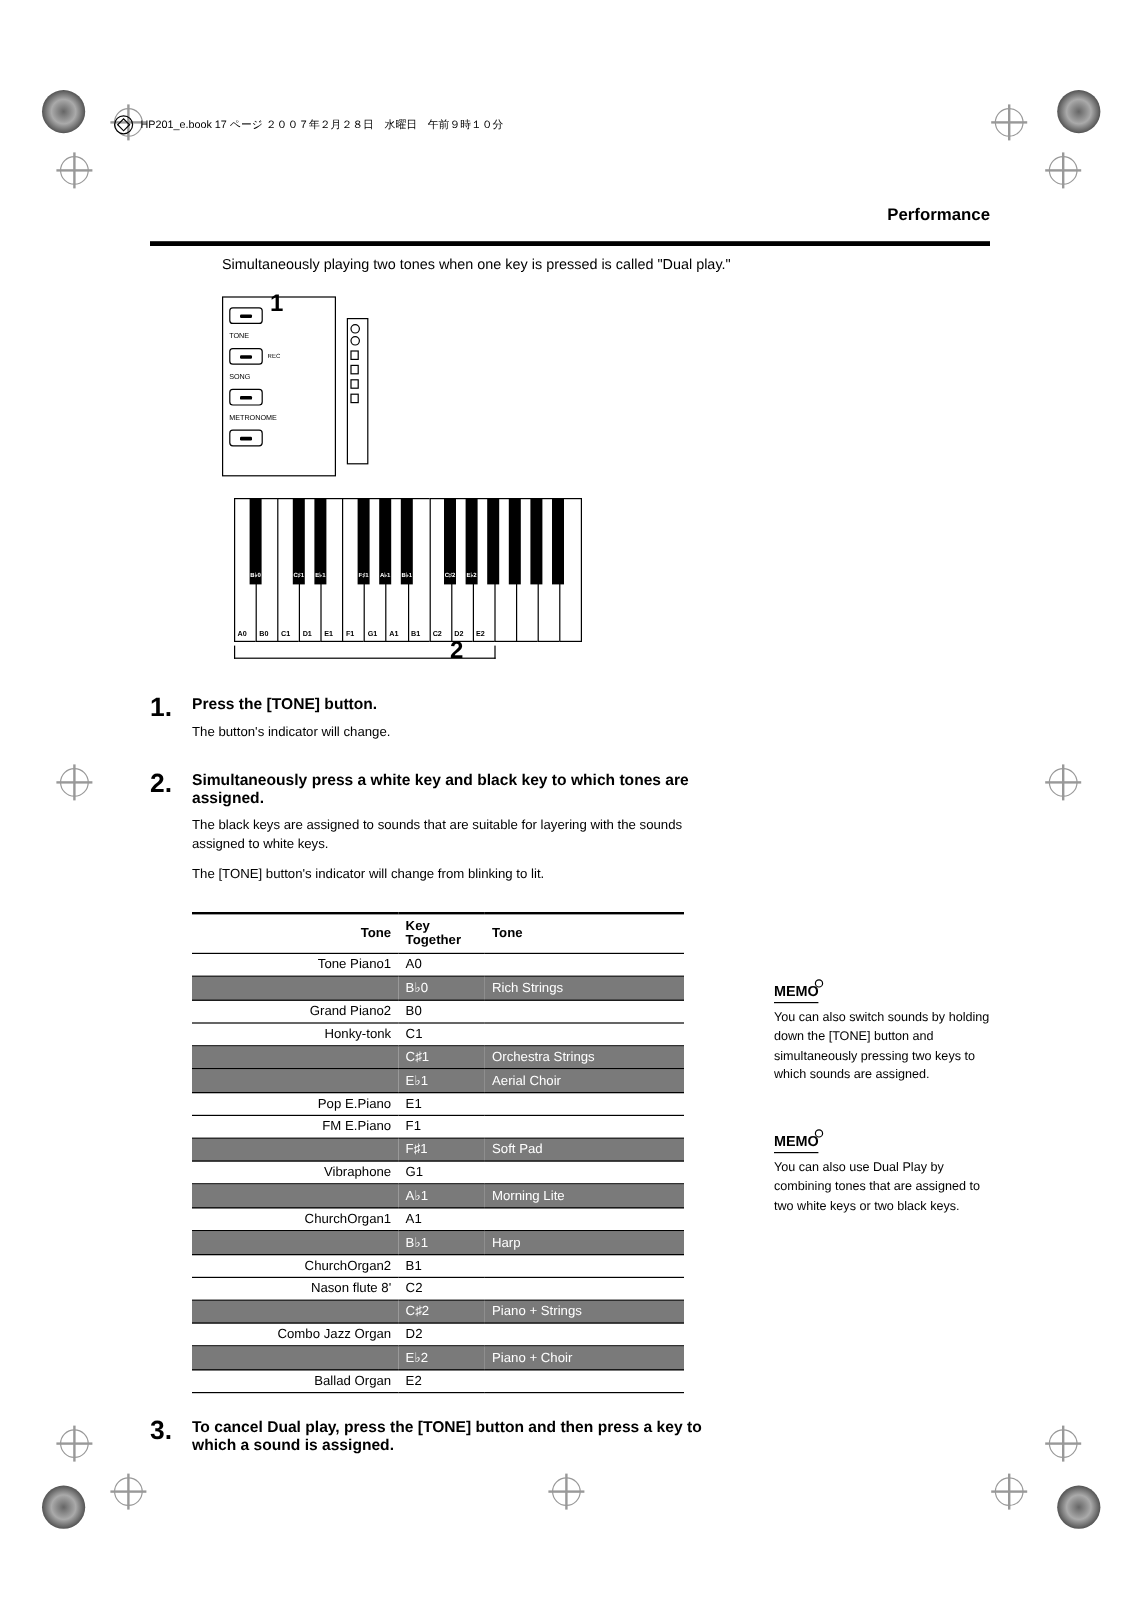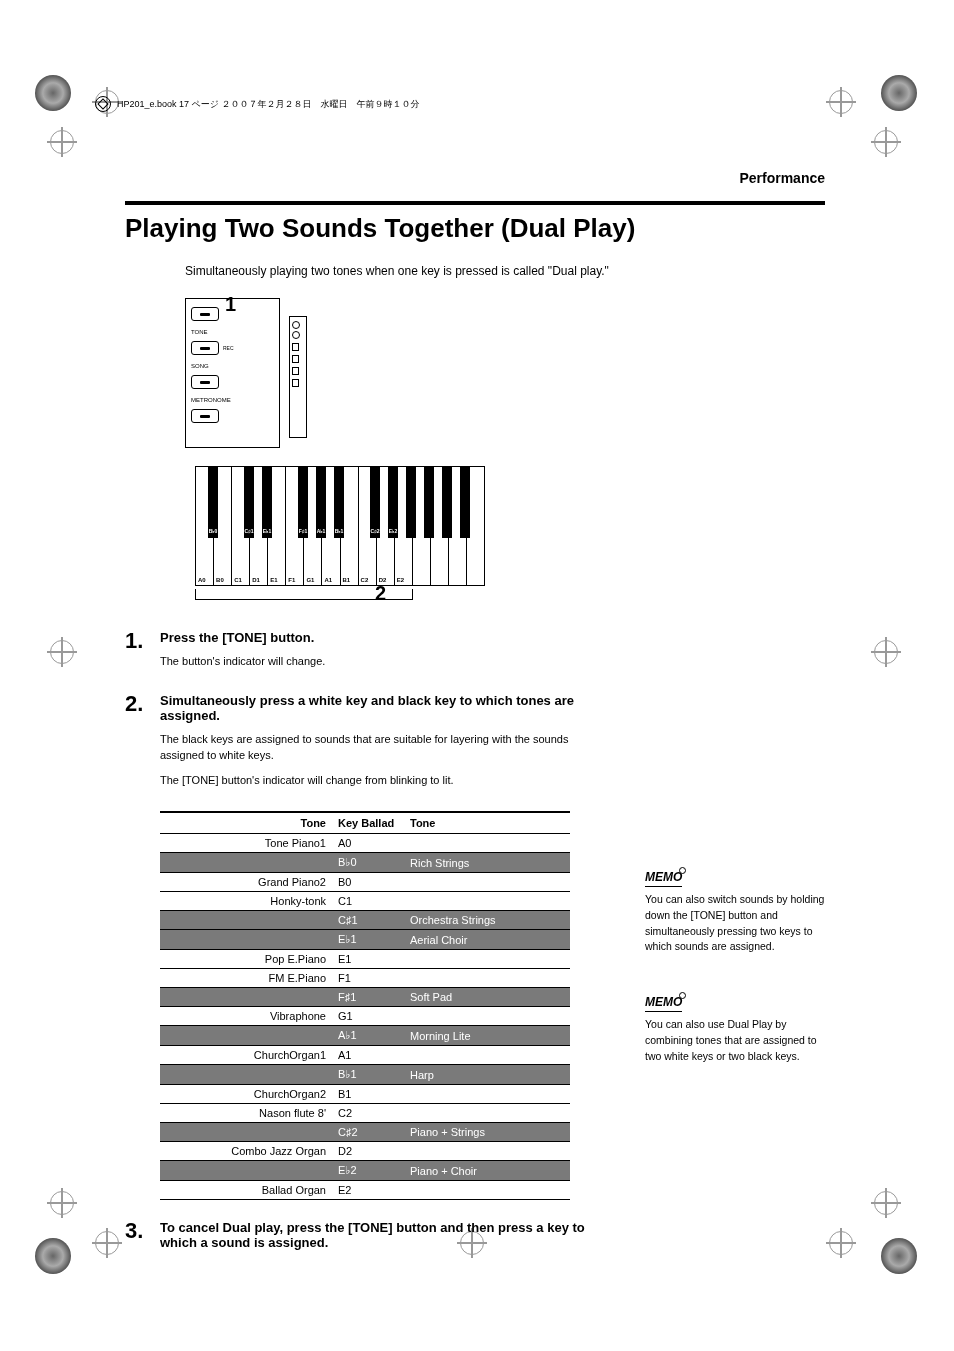--- a/index.html
+++ b/index.html
@@ -36,21 +36,21 @@
 .step-head{font-weight:bold;font-size:13px;margin-bottom:8px}
 .step-text{font-size:11px;line-height:1.5;margin-bottom:8px}
 table{border-collapse:collapse;width:410px;margin-left:35px;margin-bottom:20px;font-size:11px}
 th{border-top:2px solid #000;border-bottom:1px solid #000;padding:4px 6px;text-align:left;font-weight:bold}
 th:first-child{text-align:right}
 td{border-bottom:0.5px solid #000;padding:3px 6px}
 tr.dark td{background:#7a7a7a;color:#fff}
 td:first-child{text-align:right;width:160px}
 td:nth-child(2){width:60px}
 .memo-box{margin-top:240px;margin-bottom:30px}
-.memo-label{font-style:italic;font-weight:bold;font-size:12px;border-bottom:1px solid #000;display:inline-block;position:relative;padding-bottom:2px}
+.memo-label{font-weight:bold;font-size:12px;border-bottom:1px solid #000;display:inline-block;position:relative;padding-bottom:2px}
 .memo-label::after{content:"";position:absolute;right:-4px;top:-3px;width:5px;height:5px;border:1px solid #000;border-radius:50%;background:#fff}
 .memo-text{font-size:10.5px;line-height:1.5;margin-top:5px}
 .printmark{position:absolute;width:30px;height:30px}
 .pm-circle{width:22px;height:22px;border:1.5px solid #999;border-radius:50%;position:relative}
 .pm-cross::before,.pm-cross::after{content:"";position:absolute;background:#999}
 .pm-cross::before{width:2px;height:30px;left:10px;top:-4px}
 .pm-cross::after{width:30px;height:2px;top:10px;left:-4px}
 .corner{position:absolute;width:38px;height:38px}
 .corner-c{width:36px;height:36px;border-radius:50%;background:radial-gradient(circle,#666 0%,#aaa 40%,#555 70%,#888 100%)}
 .hdr-line{position:absolute;left:95px;top:96px;font-size:9px;color:#000;display:flex;align-items:center}
@@ -111,21 +111,20 @@
   </div>
 
 <div class="hdr-line">
   <span class="hdr-icon"></span>
   <span>HP201_e.book 17 ページ ２００７年２月２８日　水曜日　午前９時１０分</span>
 </div>
 
 <div class="page">
   <div class="section-header">Performance</div>
   <div class="rule"></div>
-  <h1 class="title">Playing Two Sounds Together (Dual Play)</h1>
   <div class="intro">Simultaneously playing two tones when one key is pressed is called "Dual play."</div>
 
   <div class="fig">
     <div class="fig-num1">1</div>
     <div class="panel">
       <div class="btn-row">
           <div class="btn">
             <div class="led"></div>
           </div>
         </div>
@@ -259,21 +258,21 @@
           <div class="step-head">Simultaneously press a white key and black key to which tones are assigned.</div>
           <div class="step-text">The black keys are assigned to sounds that are suitable for layering with the sounds assigned to white keys.</div>
           <div class="step-text">The [TONE] button's indicator will change from blinking to lit.</div>
         </div>
       </div>
 
       <table>
         <thead>
             <tr>
           <th>Tone</th>
-          <th>Key Ballad</th>
+          <th>Key Together</th>
           <th>Tone</th>
         </tr>
           </thead>
         <tbody id="tbody">
             <tr>
               <td>Tone Piano1</td>
               <td>A0</td>
               <td></td>
             </tr>
             <tr class="dark">

